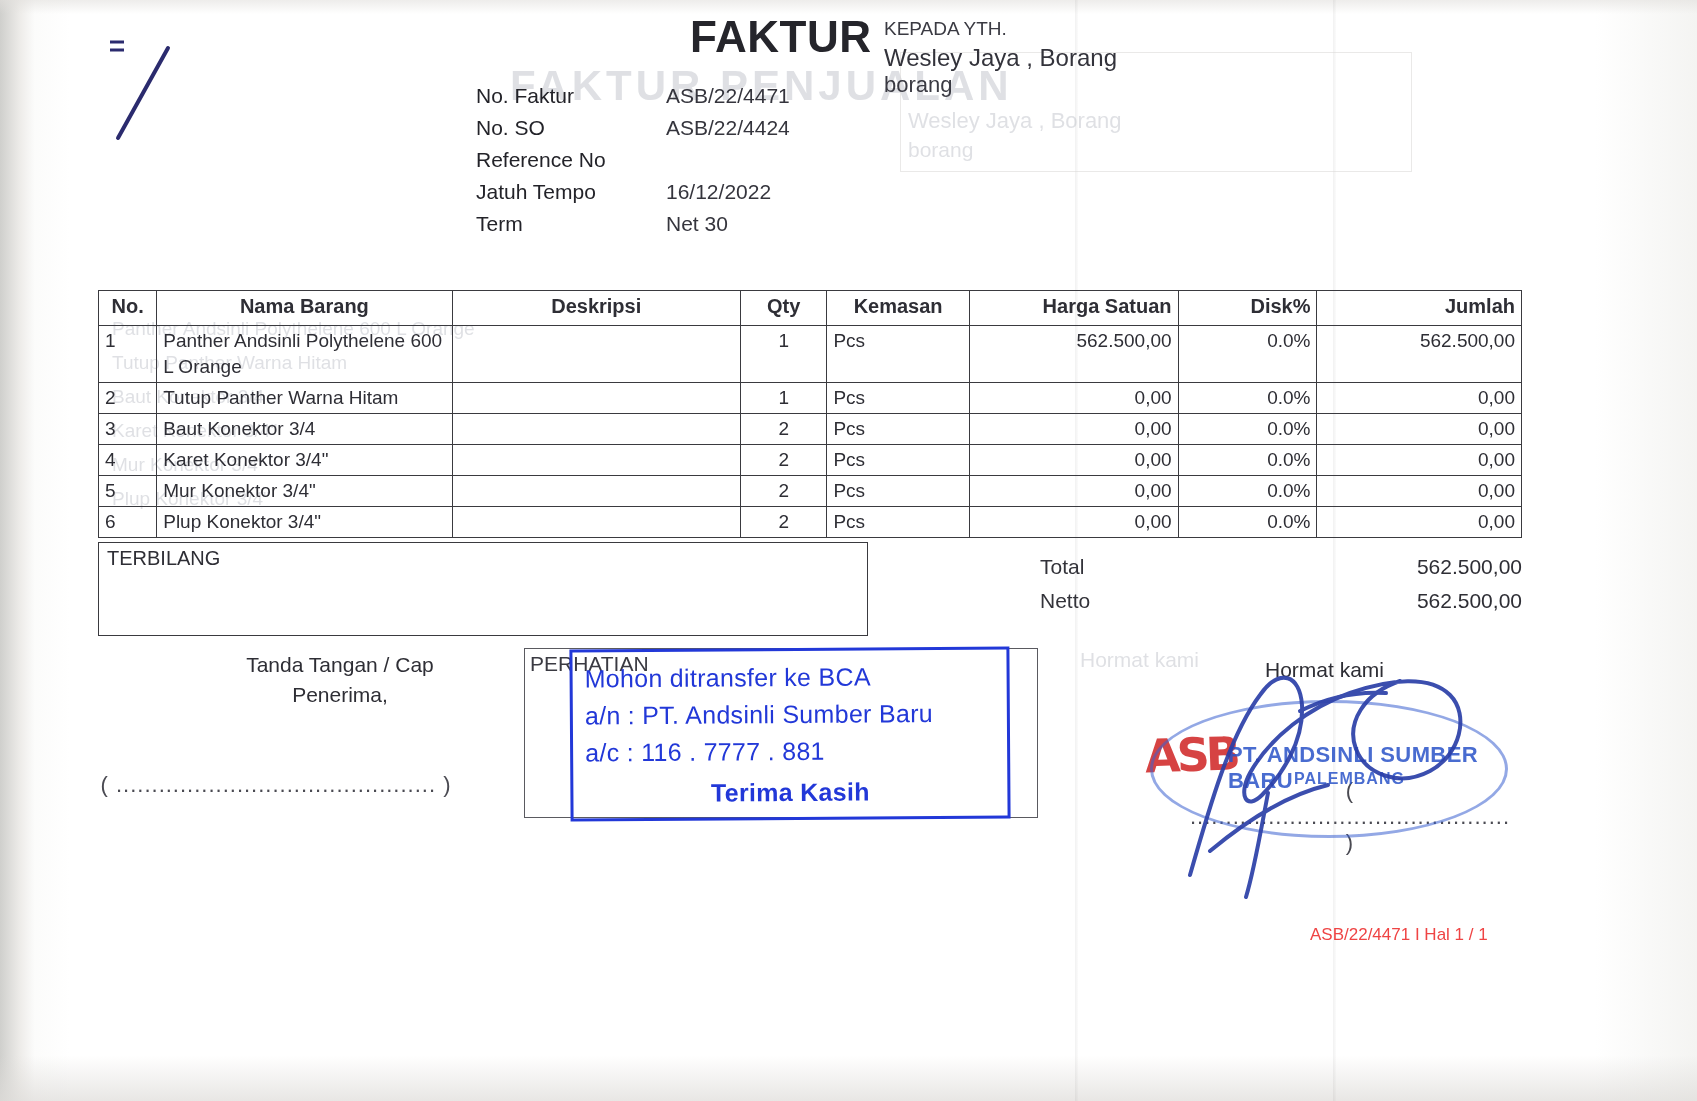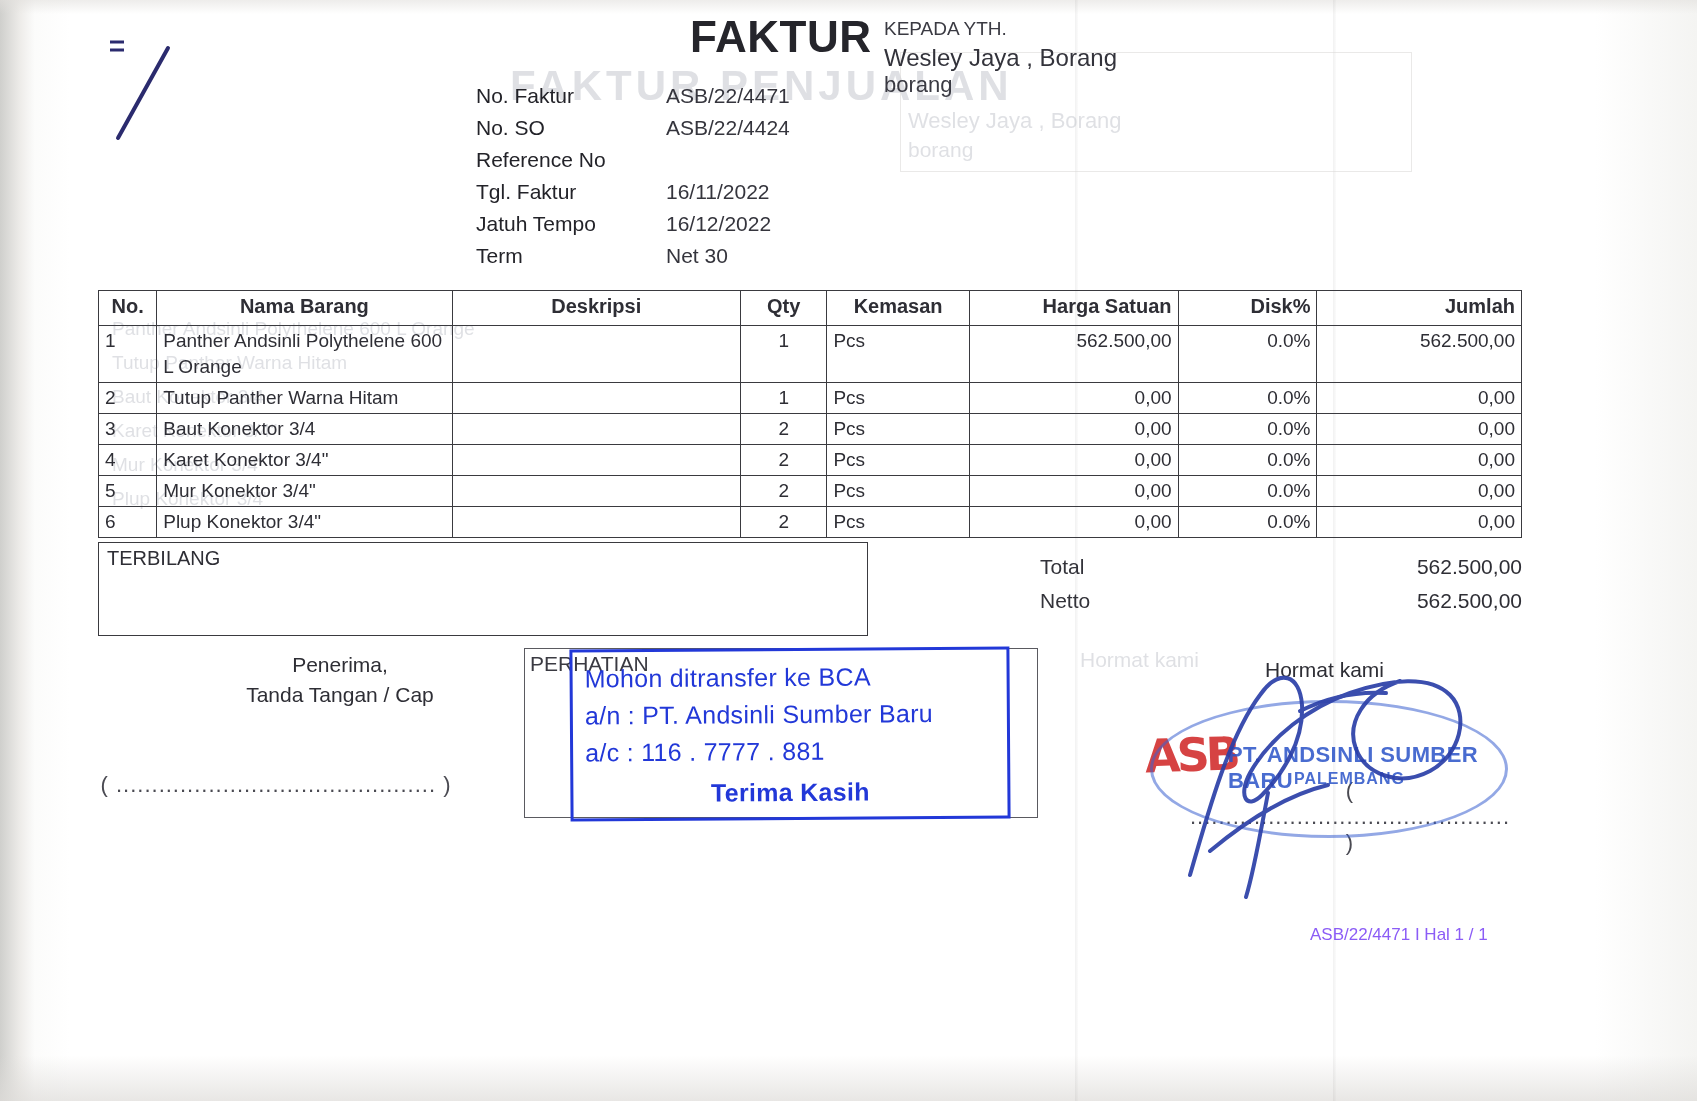--- a/index.html
+++ b/index.html
@@ -315,21 +315,21 @@
     position: absolute;
     left: 108px; top: 28px;
     width: 110px; height: 140px;
     pointer-events: none;
   }
 
   .doc-footer {
     position: absolute;
     left: 1310px; top: 925px;
     font-size: 17px;
-    color: #8b5cf6;
+    color: #ef4444;
   }
 </style>
 </head>
 <body>
 
 <div class="scan"></div>
 <div class="paper-edge-left"></div>
 <div class="paper-edge-top"></div>
 <div class="paper-edge-bottom"></div>
 <div class="fold" style="left:1075px;"></div>
@@ -365,24 +365,20 @@
   </div>
   <div class="row">
     <div class="lbl">No. SO</div>
     <div class="val">ASB/22/4424</div>
   </div>
   <div class="row">
     <div class="lbl">Reference No</div>
     <div class="val"></div>
   </div>
   <div class="row">
-    <div class="lbl">Tgl. Faktur</div>
-    <div class="val">16/11/2022</div>
-  </div>
-  <div class="row">
     <div class="lbl">Jatuh Tempo</div>
     <div class="val">16/12/2022</div>
   </div>
   <div class="row">
     <div class="lbl">Term</div>
     <div class="val">Net 30</div>
   </div>
 </div>
 
 <table class="tbl">
@@ -471,22 +467,22 @@
     <div class="t-lbl">Total</div>
     <div class="t-val">562.500,00</div>
   </div>
   <div class="row">
     <div class="t-lbl">Netto</div>
     <div class="t-val">562.500,00</div>
   </div>
 </div>
 
 <div class="penerima">
+  <div>Tanda Tangan / Cap</div>
   <div>Penerima,</div>
-  <div>Tanda Tangan / Cap</div>
 </div>
 <div class="penerima-dots">( ............................................. )</div>
 
 <div class="hormat">Hormat kami</div>
 <div class="hormat-dots">( ............................................. )</div>
 
 <div class="perhatian-box"></div>
 <div class="perhatian-label">PERHATIAN</div>
 <div class="bank-stamp">
   <div>Mohon ditransfer ke BCA</div>

